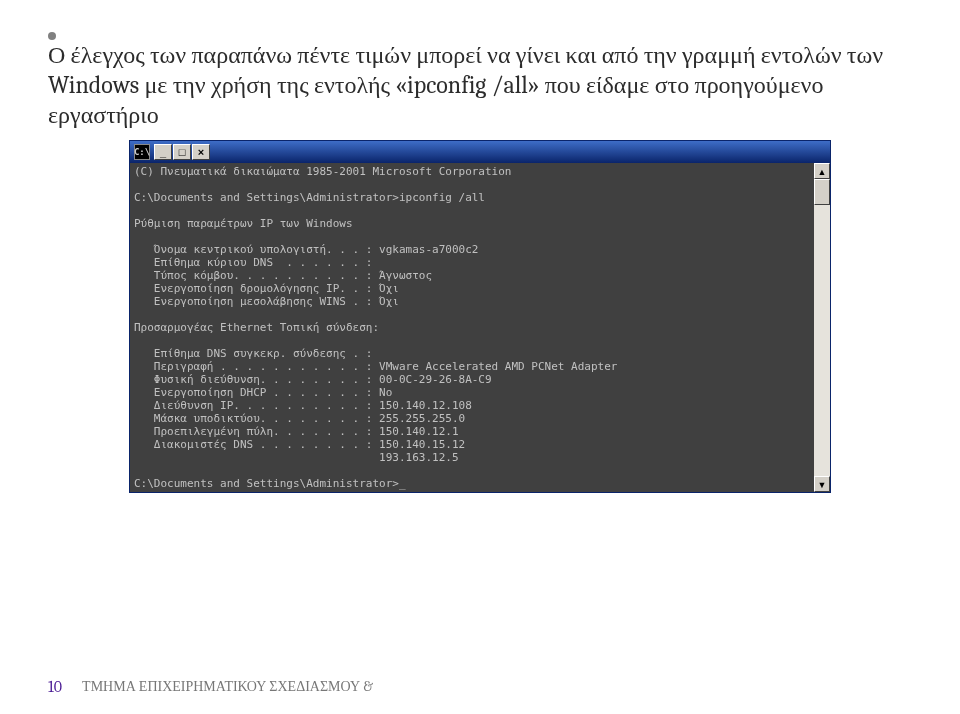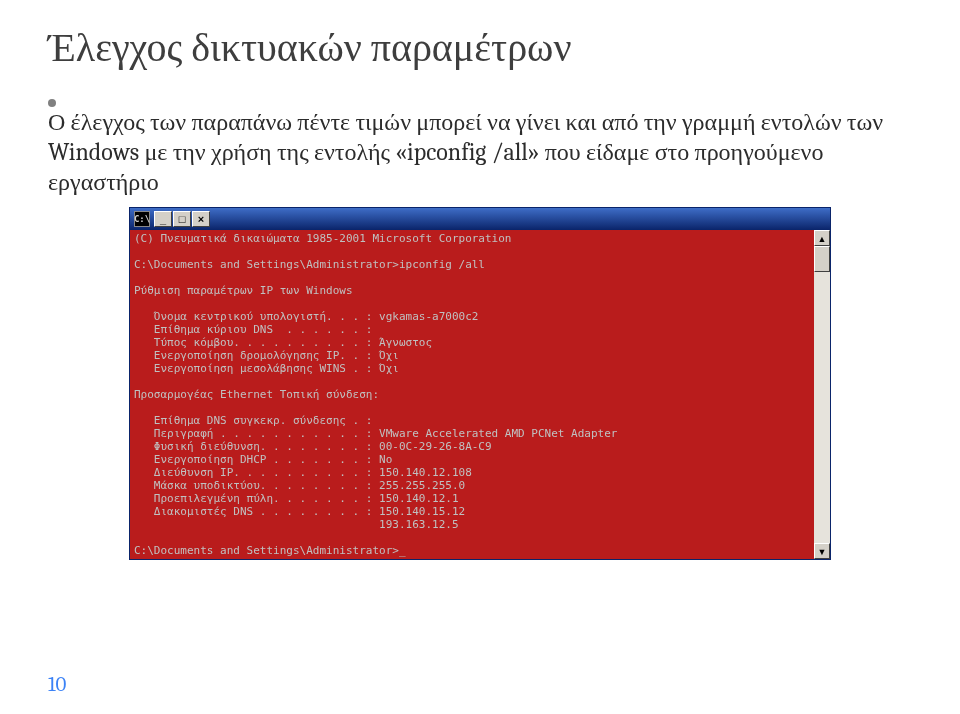--- a/index.html
+++ b/index.html
@@ -98,21 +98,21 @@
     box-sizing: border-box;
     display: flex;
     align-items: center;
     justify-content: center;
   }
   .cmd-body-wrap {
     display: flex;
   }
   .cmd-body {
     flex: 1;
-    background: #b91c1c;
+    background: #404040;
     color: #c0c0c0;
     font-family: "Lucida Console", monospace;
     font-size: 11px;
     line-height: 13px;
     padding: 2px 4px 2px 4px;
     white-space: pre;
     overflow: hidden;
   }
   .cmd-scroll {
     width: 16px;
@@ -146,38 +146,37 @@
     background: #e6e3dc;
   }
   .footer {
     position: absolute;
     left: 48px;
     bottom: 18px;
     display: flex;
     align-items: center;
   }
   .page-num {
-    font-size: 21px;
-    color: #3b82f6;
+    font-size: 16px;
+    color: #4c1d95;
     font-family: "Cambria", "Georgia", serif;
     margin-right: 20px;
   }
   .footer-text {
     font-size: 14px;
     color: #777;
     font-family: "Cambria", "Georgia", serif;
     line-height: 1.2;
   }
 </style>
 </head>
 <body>
 
 <div class="slide">
 
-  <div class="title">Έλεγχος δικτυακών παραμέτρων</div>
 
   <div class="bullet-row">
     <div class="bullet-dot"></div>
     <div class="bullet-text">Ο έλεγχος των παραπάνω πέντε τιμών μπορεί να γίνει και από την γραμμή εντολών των Windows με την χρήση της εντολής «ipconfig /all» που είδαμε στο προηγούμενο εργαστήριο</div>
   </div>
 
   <div class="cmd-window">
     <div class="cmd-titlebar">
       <div class="cmd-icon">C:\</div>
       <div class="cmd-buttons">
@@ -217,17 +216,17 @@
         <div class="scroll-thumb"></div>
         <div class="scroll-track"></div>
         <div class="scroll-btn">▼</div>
       </div>
     </div>
   </div>
 
   <div class="footer">
     <div class="page-num">10</div>
     <div class="footer-text">
-      <br>
+      <span>ΤΜΗΜΑ ΕΠΙΧΕΙΡΗΜΑΤΙΚΟΥ ΣΧΕΔΙΑΣΜΟΥ &amp;</span><br>
     </div>
   </div>
 
 </div>
 
 </body></html>

